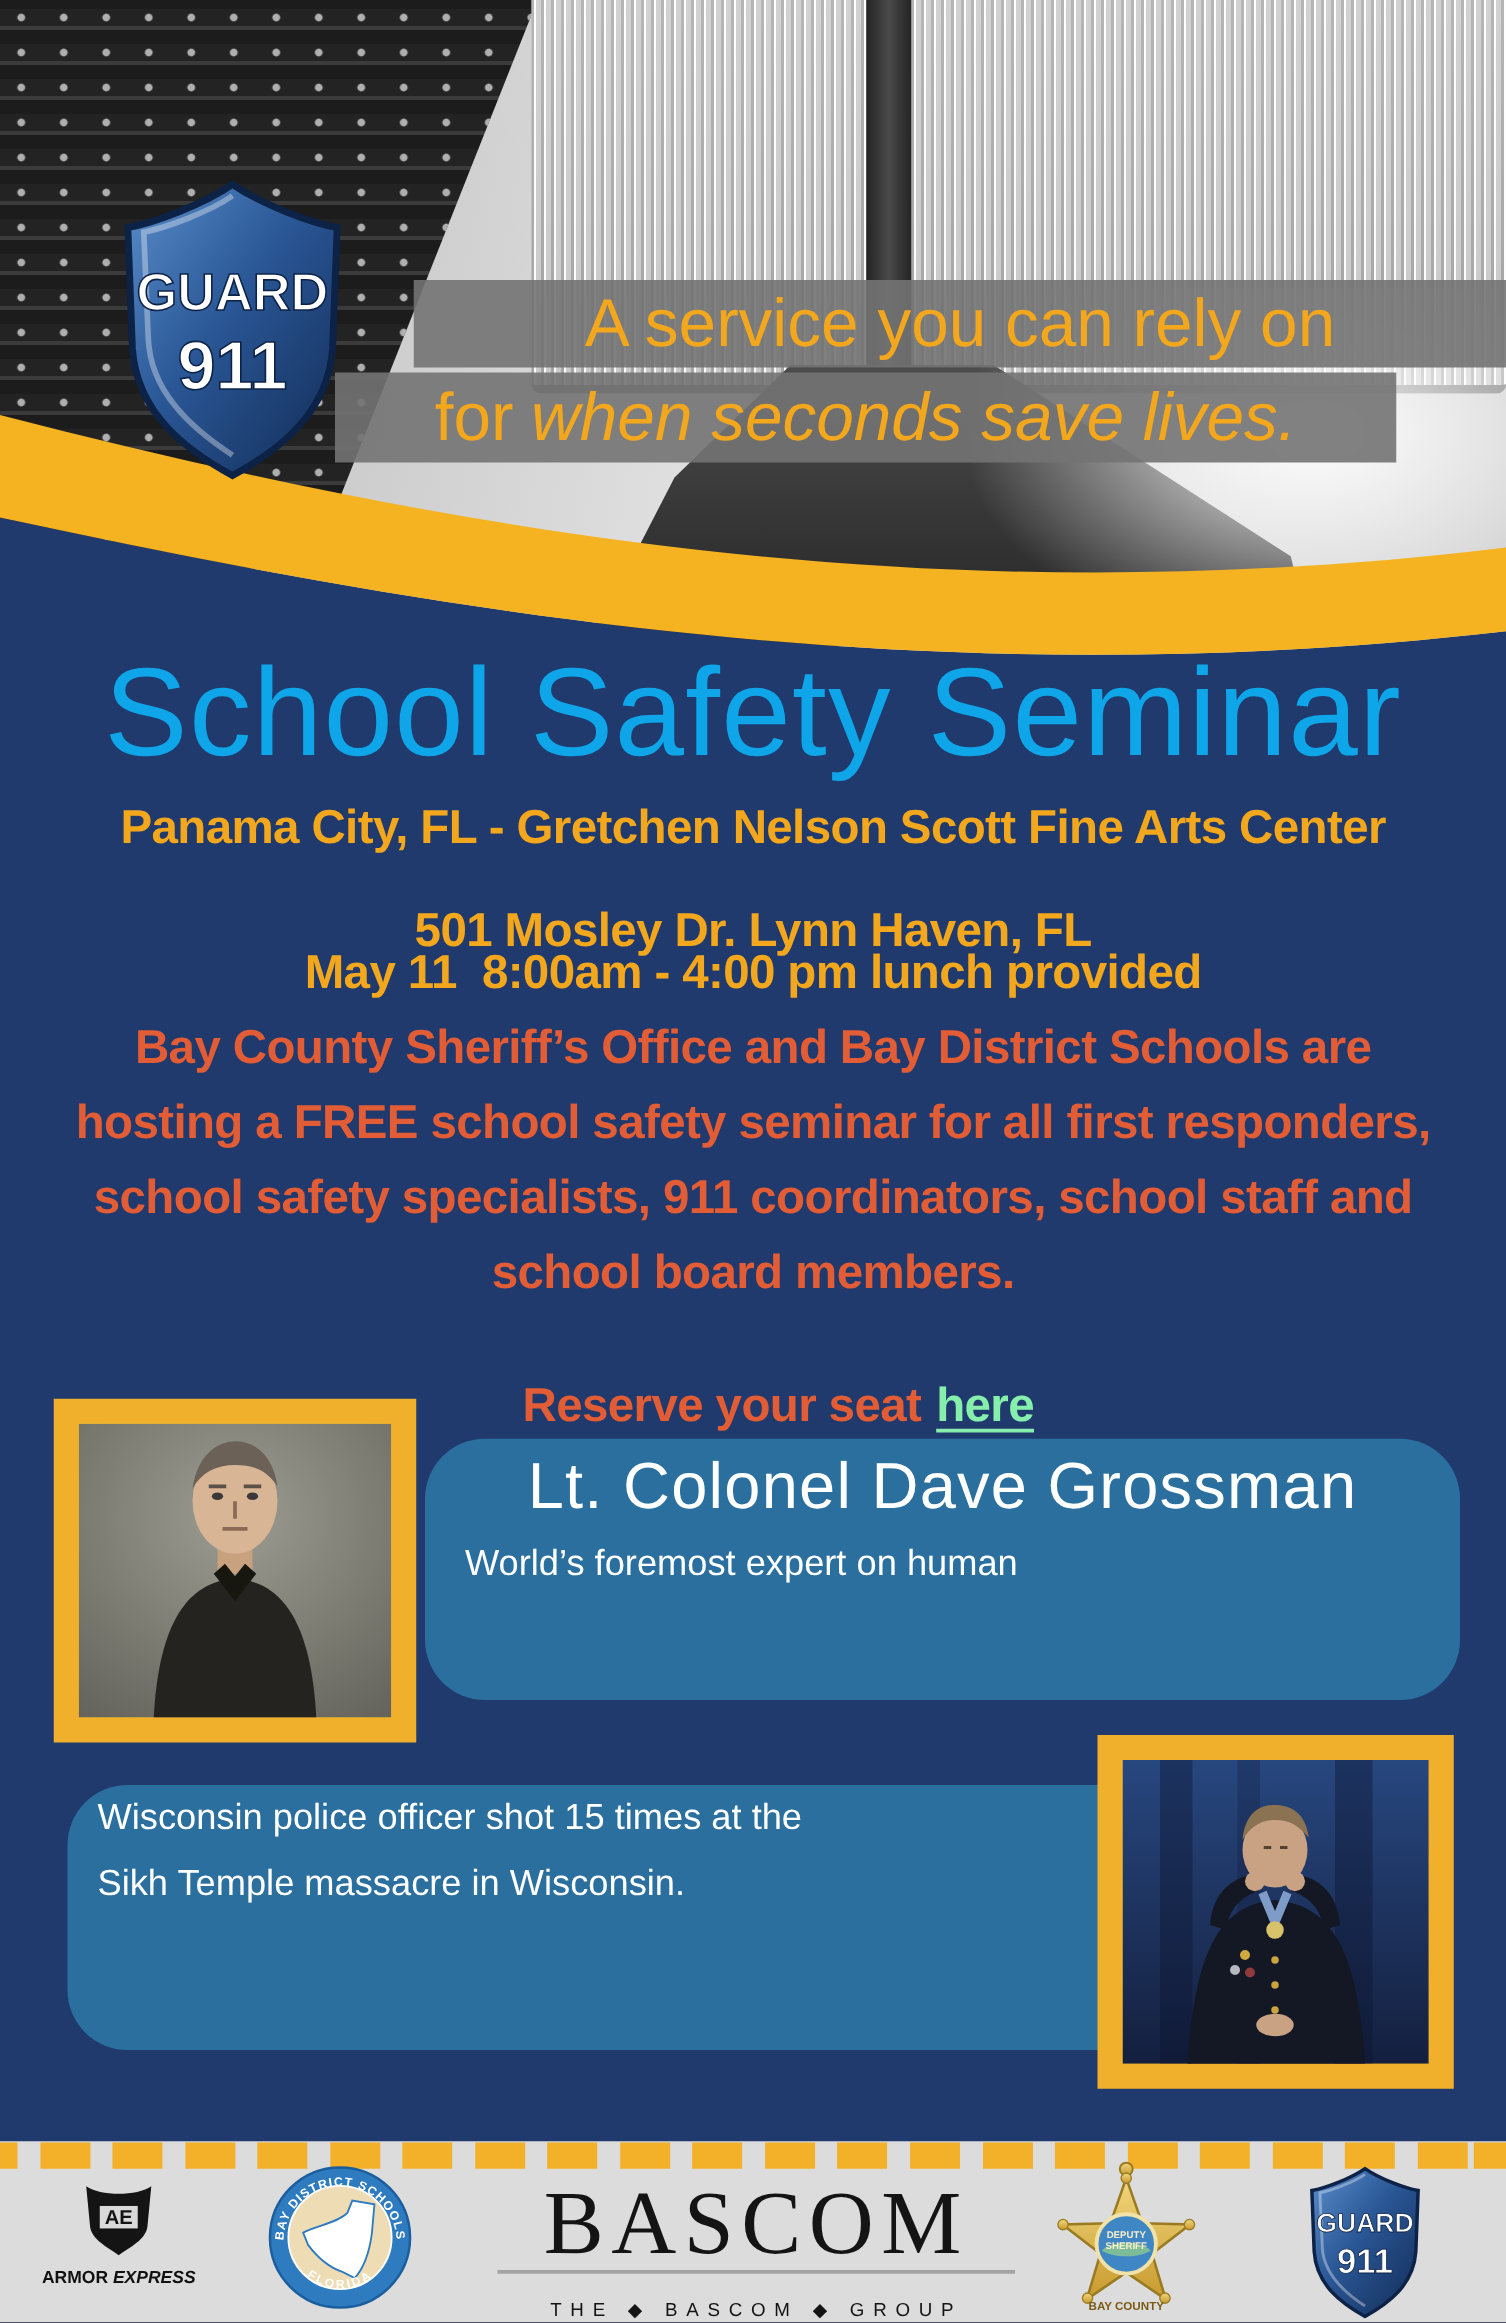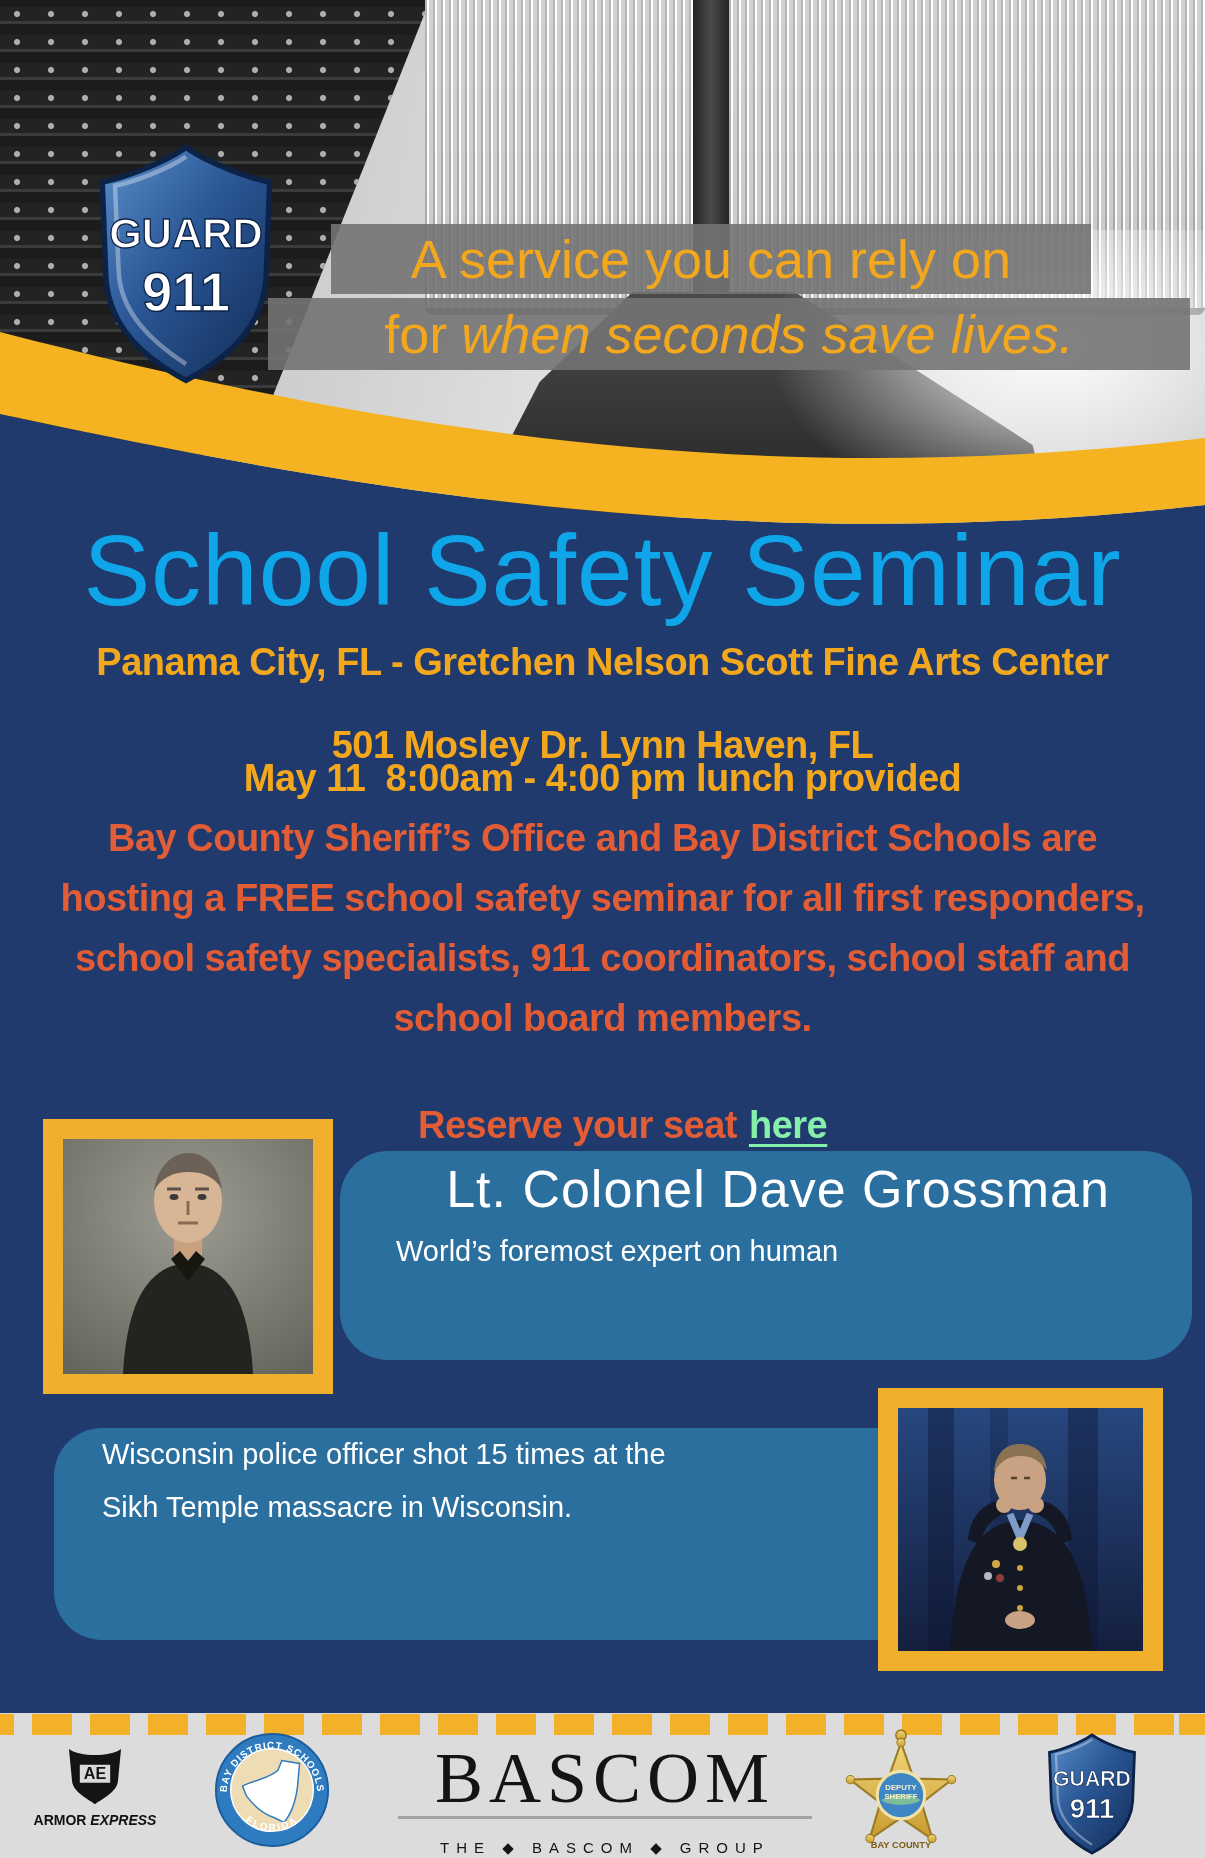--- a/index.html
+++ b/index.html
@@ -24,22 +24,22 @@
   .mount{position:absolute;left:470px;top:292px;width:580px;height:225px;
          background:linear-gradient(180deg,#4c4c4c,#242424);
          clip-path:polygon(28% 0,56% 0,97% 68%,100% 100%,0 100%,12% 40%);}
   .glare{position:absolute;right:0;top:230px;width:430px;height:290px;
          background:radial-gradient(ellipse at 65% 40%,rgba(255,255,255,.95),rgba(255,255,255,0) 72%);}
   .hood{position:absolute;left:0;top:430px;width:470px;height:120px;
          background:linear-gradient(180deg,rgba(230,230,230,.0),rgba(224,224,224,.9));}
   
   .tagbar{position:absolute;background:rgba(115,115,115,.9);display:flex;align-items:center;justify-content:center;
           color:#f3a71d;font-size:54px;white-space:nowrap;}
-  .tag1{left:331px;top:224px;width:760px;height:70px;}
-  .tag2{left:268px;top:298px;width:922px;height:72px;}
+  .tag1{left:331px;top:224px;width:874px;height:70px;}
+  .tag2{left:268px;top:298px;width:849px;height:72px;}
   .tag2 .it{font-style:italic;}
   .tag2 .pre{margin-right:14px;}
   
   .swoosh{position:absolute;left:0;top:0;width:1205px;height:560px;pointer-events:none;}
   
   .shield-big{position:absolute;left:95px;top:138px;width:182px;height:252px;}
   
   .line{position:absolute;left:0;width:100%;text-align:center;white-space:pre-wrap;}
   .title{top:513px;font-size:100px;font-weight:400;color:#0ea5e9;letter-spacing:1px;}
   .gold{color:#f3a71d;font-weight:bold;font-size:38px;letter-spacing:-.5px;}
@@ -47,21 +47,21 @@
   .loc1{top:641px;} .loc2{top:724px;} .sched{top:757px;}
   .b0{top:817px;} .b1{top:877px;} .b2{top:937px;} .b3{top:997px;}
   .reserve{top:1061px;}
   .reserve .pre{margin-right:12px;}
   .reserve a{color:#86efac;text-decoration:underline;text-underline-offset:6px;cursor:pointer;}
   
   .frame{position:absolute;background:#f0b02c;z-index:3;}
   .frame svg{position:absolute;left:20px;top:20px;}
   .g-frame{left:43px;top:1119px;width:290px;height:275px;}
   .m-frame{left:878px;top:1388px;width:285px;height:283px;}
-  .card{position:absolute;background:#2b6f9f;border-radius:48px;color:#fff;z-index:2;padding-left:24px;}
+  .card{position:absolute;background:#2b6f9f;border-radius:48px;color:#fff;z-index:2;}
   .g-card{left:340px;top:1151px;width:828px;height:209px;}
   .m-card{left:54px;top:1428px;width:946px;height:212px;}
   .card h2{margin:8px 0 6px 0;text-align:center;font-weight:400;font-size:52px;letter-spacing:1px;}
   .card .bio{font-size:29px;line-height:53px;}
   .g-card .bio{margin-left:32px;}
   .m-card .bio{margin-left:24px;}
   
   .footer{position:absolute;left:0;top:1713px;width:1205px;height:145px;background:#dcdcdc;}
   .dashes{position:absolute;left:0;top:1714px;width:1205px;height:21px;
           background:repeating-linear-gradient(90deg,#f2b128 0 40px,transparent 40px 58px);

